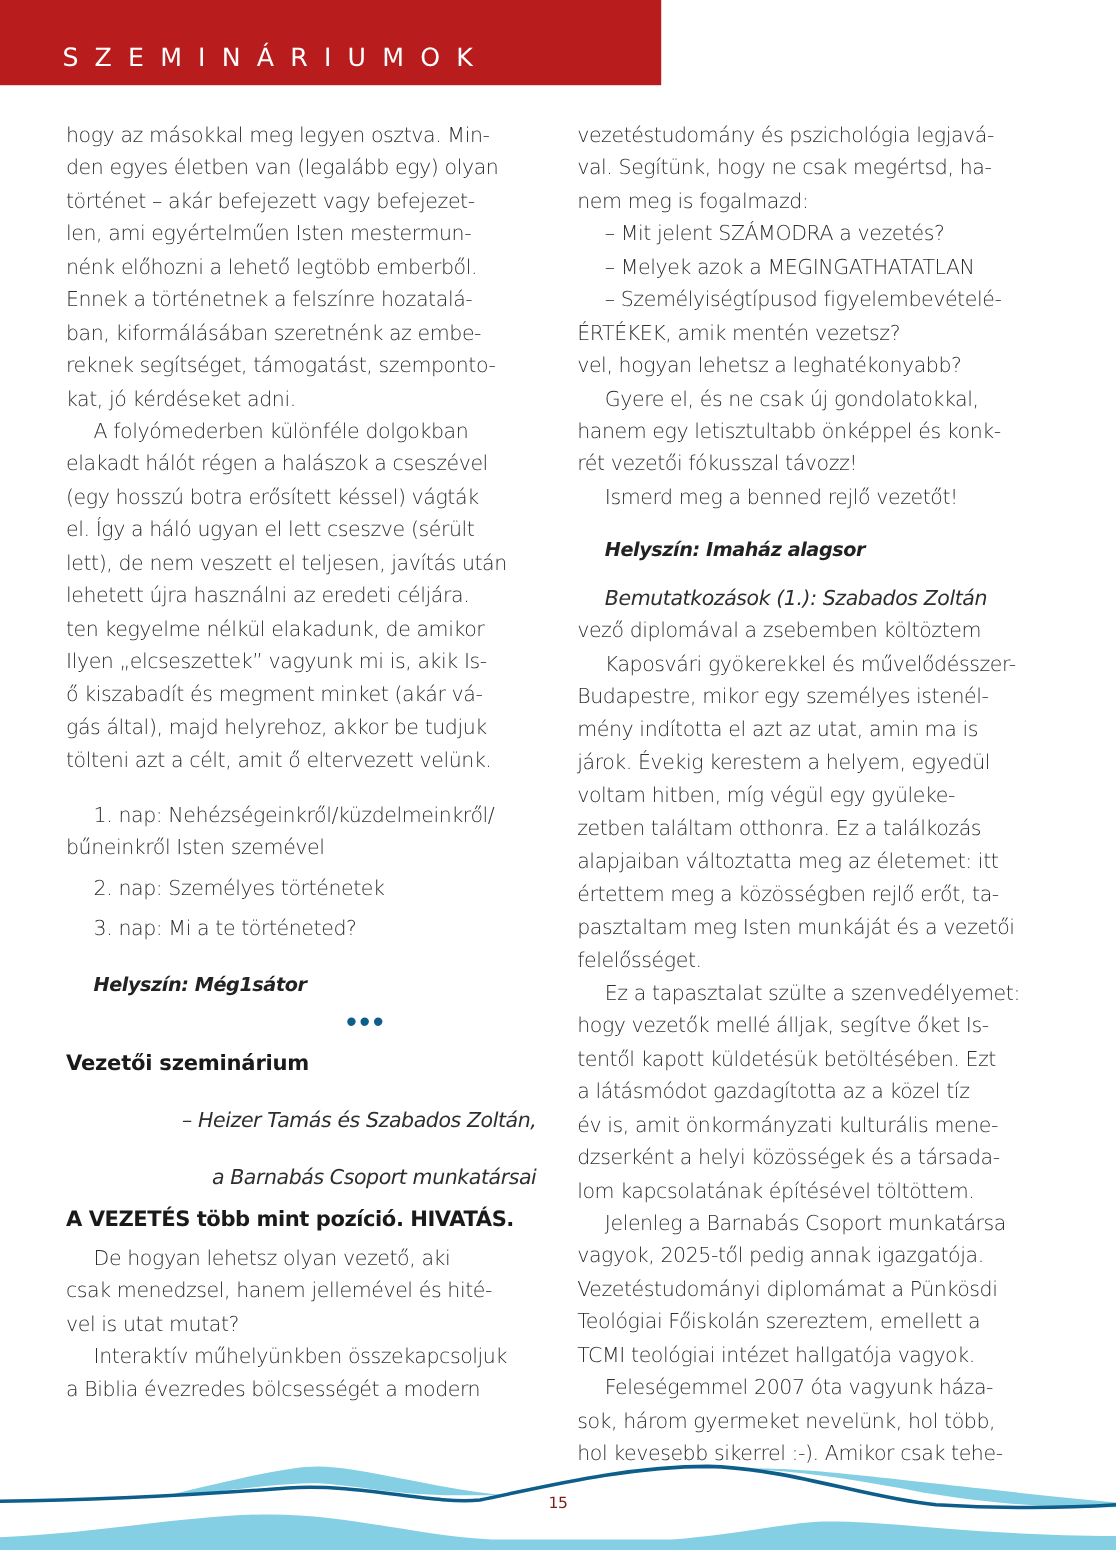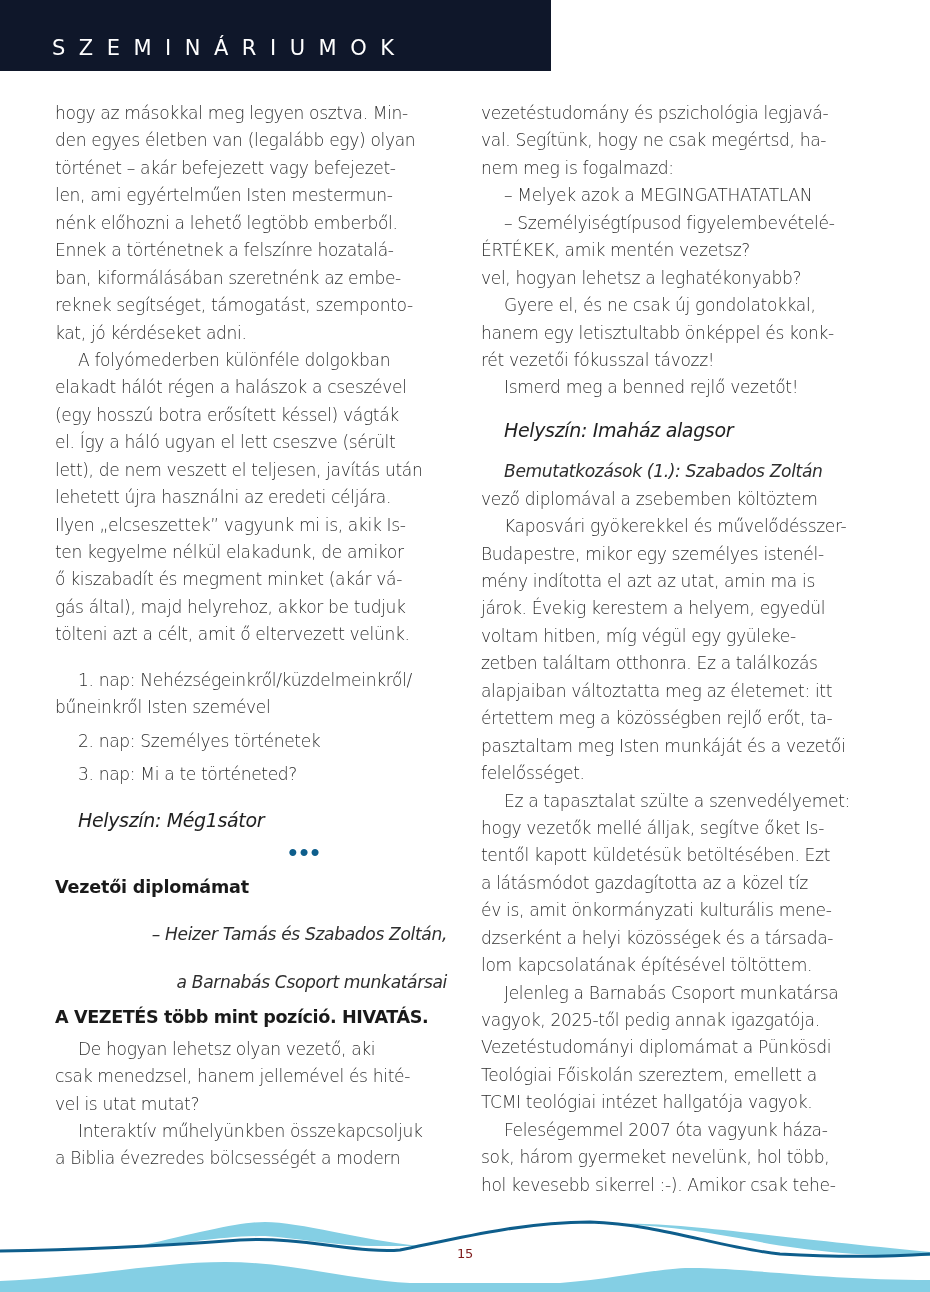--- a/index.html
+++ b/index.html
@@ -4,42 +4,42 @@
 <style>
   html, body { margin: 0; padding: 0; }
   body {
     width: 930px; height: 1292px; position: relative; overflow: hidden;
     background: #ffffff;
     font-family: "DejaVu Sans", sans-serif;
     color: #2e2e2e;
   }
   .header-band {
     position: absolute; left: 0; top: 0; width: 551px; height: 71px;
-    background: #0f172a;
+    background: #b91c1c;
   }
   .header-title {
     position: absolute; left: 52px; top: 36px;
     color: #ffffff; font-size: 21px; letter-spacing: 13.5px;
     font-family: "DejaVu Sans", sans-serif; font-weight: normal;
   }
   .col {
     position: absolute; top: 100px;
     font-size: 17.1px; line-height: 27.45px;
     letter-spacing: -0.35px;
     font-family: "DejaVu Sans", sans-serif;
     font-weight: 300;
   }
   .col-left { left: 55px; width: 400px; }
   .col-right { left: 481px; width: 425px; }
   .line { white-space: nowrap; display: block; height: 27.45px; }
   .ind { padding-left: 23px; }
   .gap { height: 18px; }
   .loc {
-    font-style: italic; font-weight: normal; padding-left: 23px;
-    font-size: 19px; color: #222;
+    font-style: italic; font-weight: bold; padding-left: 23px;
+    font-size: 16px; color: #222;
   }
   .intro { font-style: italic; padding-left: 23px; }
   .dots {
     text-align: center; color: #0e5e8c; font-size: 26px; line-height: 20px;
     letter-spacing: 2px; height: 20px; margin-top: 8px; margin-left: 100px;
   }
   .sec-title {
     font-weight: bold; font-size: 17.6px; color: #1a1a1a; letter-spacing: -0.2px;
   }
   .authors {
@@ -75,38 +75,38 @@
     <span class="line">reknek segítséget, támogatást, szemponto-</span>
     <span class="line">kat, jó kérdéseket adni.</span>
   </div>
   <div>
     <span class="line ind">A folyómederben különféle dolgokban</span>
     <span class="line">elakadt hálót régen a halászok a cseszével</span>
     <span class="line">(egy hosszú botra erősített késsel) vágták</span>
     <span class="line">el. Így a háló ugyan el lett cseszve (sérült</span>
     <span class="line">lett), de nem veszett el teljesen, javítás után</span>
     <span class="line">lehetett újra használni az eredeti céljára.</span>
+    <span class="line">ten kegyelme nélkül elakadunk, de amikor</span>
     <span class="line">Ilyen „elcseszettek” vagyunk mi is, akik Is-</span>
-    <span class="line">ten kegyelme nélkül elakadunk, de amikor</span>
     <span class="line">ő kiszabadít és megment minket (akár vá-</span>
     <span class="line">gás által), majd helyrehoz, akkor be tudjuk</span>
     <span class="line">tölteni azt a célt, amit ő eltervezett velünk.</span>
   </div>
   <div class="gap"></div>
   <div>
     <span class="line ind">1. nap: Nehézségeinkről/küzdelmeinkről/</span>
     <span class="line" style="margin-bottom:6px">bűneinkről Isten szemével</span>
     <span class="line ind" style="margin-bottom:6px">2. nap: Személyes történetek</span>
     <span class="line ind">3. nap: Mi a te történeted?</span>
   </div>
   <div class="gap"></div>
   <span class="line loc">Helyszín: Még1sátor</span>
   <div class="dots">•••</div>
   <div style="height:12px"></div>
-  <span class="line sec-title">Vezetői diplomámat</span>
+  <span class="line sec-title">Vezetői szeminárium</span>
   <span class="authors">– Heizer Tamás és Szabados Zoltán,</span>
   <span class="authors">a Barnabás Csoport munkatársai</span>
   <div style="height:8px"></div>
   <span class="line headline">A VEZETÉS több mint pozíció. HIVATÁS.</span>
   <div style="height:4px"></div>
   <div>
     <span class="line ind">De hogyan lehetsz olyan vezető, aki</span>
     <span class="line">csak menedzsel, hanem jellemével és hité-</span>
     <span class="line">vel is utat mutat?</span>
   </div>
@@ -116,20 +116,21 @@
   </div>
 </div>
 
 <div class="col col-right">
   <div>
     <span class="line">vezetéstudomány és pszichológia legjavá-</span>
     <span class="line">val. Segítünk, hogy ne csak megértsd, ha-</span>
     <span class="line">nem meg is fogalmazd:</span>
   </div>
   <div>
+    <span class="line ind">– Mit jelent SZÁMODRA a vezetés?</span>
     <span class="line ind">– Melyek azok a MEGINGATHATATLAN</span>
     <span class="line ind">– Személyiségtípusod figyelembevételé-</span>
     <span class="line">ÉRTÉKEK, amik mentén vezetsz?</span>
     <span class="line">vel, hogyan lehetsz a leghatékonyabb?</span>
   </div>
   <div>
     <span class="line ind">Gyere el, és ne csak új gondolatokkal,</span>
     <span class="line">hanem egy letisztultabb önképpel és konk-</span>
     <span class="line">rét vezetői fókusszal távozz!</span>
   </div>

